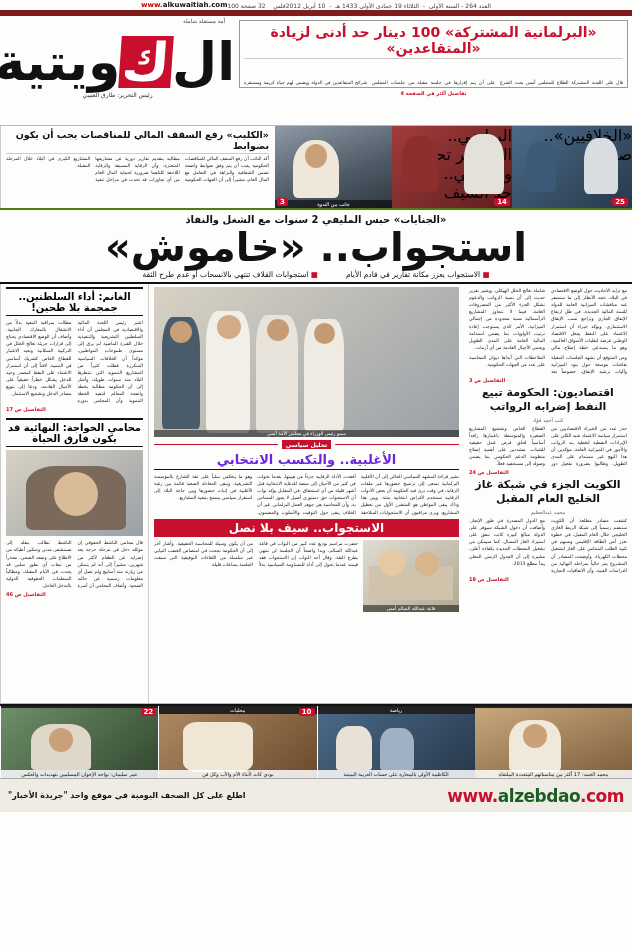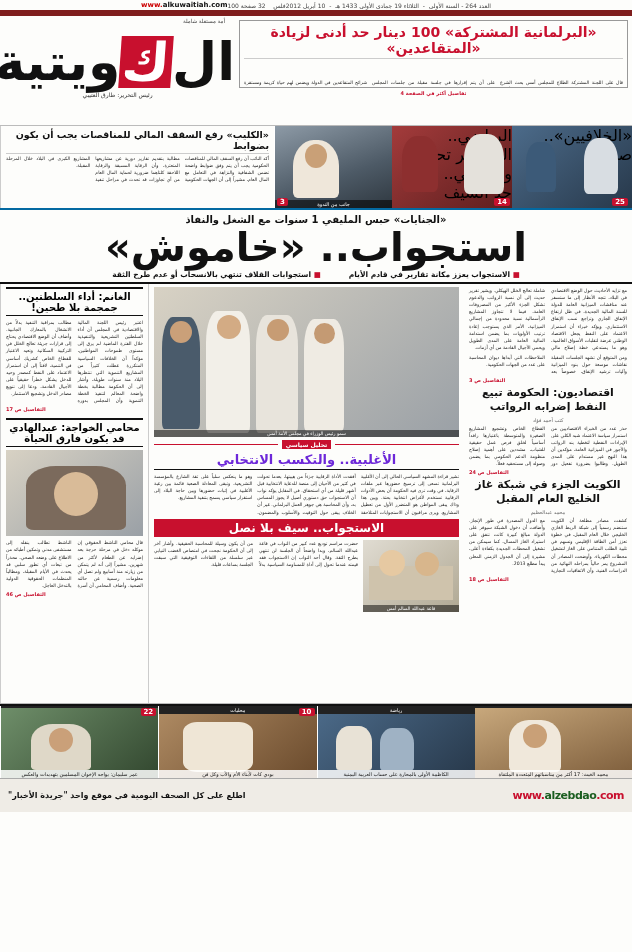--- a/index.html
+++ b/index.html
@@ -92,21 +92,21 @@
     column-count:3; column-gap:5px;
   }
   .lead-foot{
     font-size:5px;color:#c8102e;text-align:center;margin-top:2px;font-weight:bold;
   }
 
   
   .strip2 {
     display:flex; flex-direction:row-reverse;
     height:84px;
-    border-bottom:2px solid #0369a1;
+    border-bottom:2px solid #4d7c0f;
   }
   .photo-cell {
     width:118px; position:relative; overflow:hidden;
     border-left:1px solid #fff;
   }
   .photo-cell .cap {
     position:absolute; bottom:0; right:0; left:0;
     background:rgba(0,0,0,.55); color:#fff;
     font-size:5px; padding:1px 2px; text-align:center;
   }
@@ -137,21 +137,21 @@
     padding:4px 0 1px 0;
   }
   .headline {
     text-align:center;
     font-size:40px; font-weight:bold; color:#111;
     line-height:1.05;
     padding-bottom:2px;
   }
   .subheads {
     display:flex; flex-direction:row-reverse; justify-content:center;
-    gap:28px; font-size:7.5px; font-weight:bold; color:#111;
+    gap:28px; font-size:7.5px; font-weight:normal; color:#111;
     border-bottom:2px solid #111; padding-bottom:3px;
   }
   .subheads span::before{ content:"■ "; color:#c8102e; }
 
   
   .cols {
     display:flex; flex-direction:row-reverse;
     height:420px;
     border-bottom:1px solid #bbb;
   }
@@ -230,21 +230,21 @@
   }
 
   
   .footer {
     height:34px; background:#efece6; border-top:1px solid #aaa;
     display:flex; flex-direction:row-reverse; align-items:center;
     justify-content:space-between; padding:0 8px;
   }
   .footer .fr { font-size:8px; font-weight:bold; color:#111; }
   .footer .fl {
-    font-size:11px; font-weight:bold; color:#c8102e;
+    font-size:17px; font-weight:bold; color:#c8102e;
     direction:ltr; letter-spacing:-.5px;
   }
   .footer .fl .dot{ color:#1b5e20; }
 
   
   .g1{background:linear-gradient(160deg,#8d9aa6,#4d5a66 60%,#2f3840);}
   .g2{background:linear-gradient(160deg,#c9a97d,#7d5d3b);}
   .g3{background:linear-gradient(140deg,#d8d2c4,#9aa0a6);}
   .g4{background:linear-gradient(140deg,#a33b3b,#5d1e1e);}
   .g5{background:linear-gradient(140deg,#4c6b8a,#27384a);}
@@ -310,38 +310,38 @@
       <div class="badge-num" style="left:auto;right:2px;">14</div>
     </div>
     <div class="portrait-cell g5">
       <div style="position:absolute;right:14px;top:12px;width:34px;height:56px;border-radius:40% 40% 12% 12%;background:#d8dde2;"></div>
       <div style="position:absolute;left:14px;top:16px;width:30px;height:50px;border-radius:40% 40% 12% 12%;background:#3c5a78;"></div>
       <div class="cap">«الخلافيين».. صقور</div>
       <div class="badge-num" style="left:auto;right:4px;">25</div>
     </div>
   </div>
 
-  <div class="kicker">«الجنايات» حبس المليفي 1 سنوات مع الشغل والنفاذ</div>
+  <div class="kicker">«الجنايات» حبس المليفي 2 سنوات مع الشغل والنفاذ</div>
   <div class="headline">
     <span>استجواب..</span>
     <span>«خاموش»</span>
   </div>
   <div class="subheads">
     <span>استجوابات القلاف تنتهي بالانسحاب أو عدم طرح الثقة</span>
     <span>الاستجواب يعزز مكانة تقارير في قادم الأيام</span>
   </div>
 
   <div class="cols">
 
     <div class="col-right">
       <div class="boxhead">الغانم: أداء السلطتين.. جمجمة بلا طحين!</div>
       <div class="artbody two">اعتبر رئيس اللجنة المالية والاقتصادية في المجلس أن أداء السلطتين التشريعية والتنفيذية خلال الفترة الماضية لم يرق إلى مستوى طموحات المواطنين، مؤكداً أن الخلافات السياسية المتكررة عطلت كثيراً من المشاريع التنموية التي تنتظرها البلاد منذ سنوات طويلة، وأشار إلى أن الحكومة مطالبة بخطة واضحة المعالم لتنفيذ الخطة التنموية وأن المجلس بدوره مطالب بمراقبة التنفيذ بدلاً من الانشغال بالمعارك الجانبية. وأضاف أن الوضع الاقتصادي يحتاج إلى قرارات جريئة تعالج الخلل في التركيبة السكانية وتعيد الاعتبار للقطاع الخاص كشريك أساسي في التنمية، لافتاً إلى أن استمرار الاعتماد على النفط كمصدر وحيد للدخل يشكل خطراً حقيقياً على الأجيال القادمة، ودعا إلى تنويع مصادر الدخل وتشجيع الاستثمار.</div>
       <div class="more-tag">التفاصيل ص 17</div>
 
-      <div class="boxhead" style="margin-top:6px;">محامي الخواجة: عبدالهادي قد يكون فارق الحياة</div>
+      <div class="boxhead" style="margin-top:6px;">محامي الخواجة: النهائية قد يكون فارق الحياة</div>
       <div class="photo g3" style="height:86px;margin-bottom:3px;">
         <div style="position:absolute;left:20px;top:16px;width:100px;height:64px;border-radius:30% 30% 8% 8%;background:#7b6a5c;"></div>
         <div style="position:absolute;left:48px;top:22px;width:44px;height:44px;border-radius:50%;background:#d9bb98;"></div>
       </div>
       <div class="artbody two">قال محامي الناشط الحقوقي إن موكله دخل في مرحلة حرجة بعد إضرابه عن الطعام لأكثر من شهرين، مشيراً إلى أنه لم يتمكن من زيارته منذ أسابيع ولم تصل أي معلومات رسمية عن حالته الصحية. وأضاف المحامي أن أسرة الناشط تطالب بنقله إلى مستشفى مدني وتمكين أطبائه من الاطلاع على وضعه الصحي، محذراً من تبعات أي تطور سلبي قد يحدث في الأيام المقبلة، ومطالباً المنظمات الحقوقية الدولية بالتدخل العاجل.</div>
       <div class="more-tag">التفاصيل ص 46</div>
     </div>
 
     <div class="col-mid">
       <div class="photo g3" style="height:150px;">

